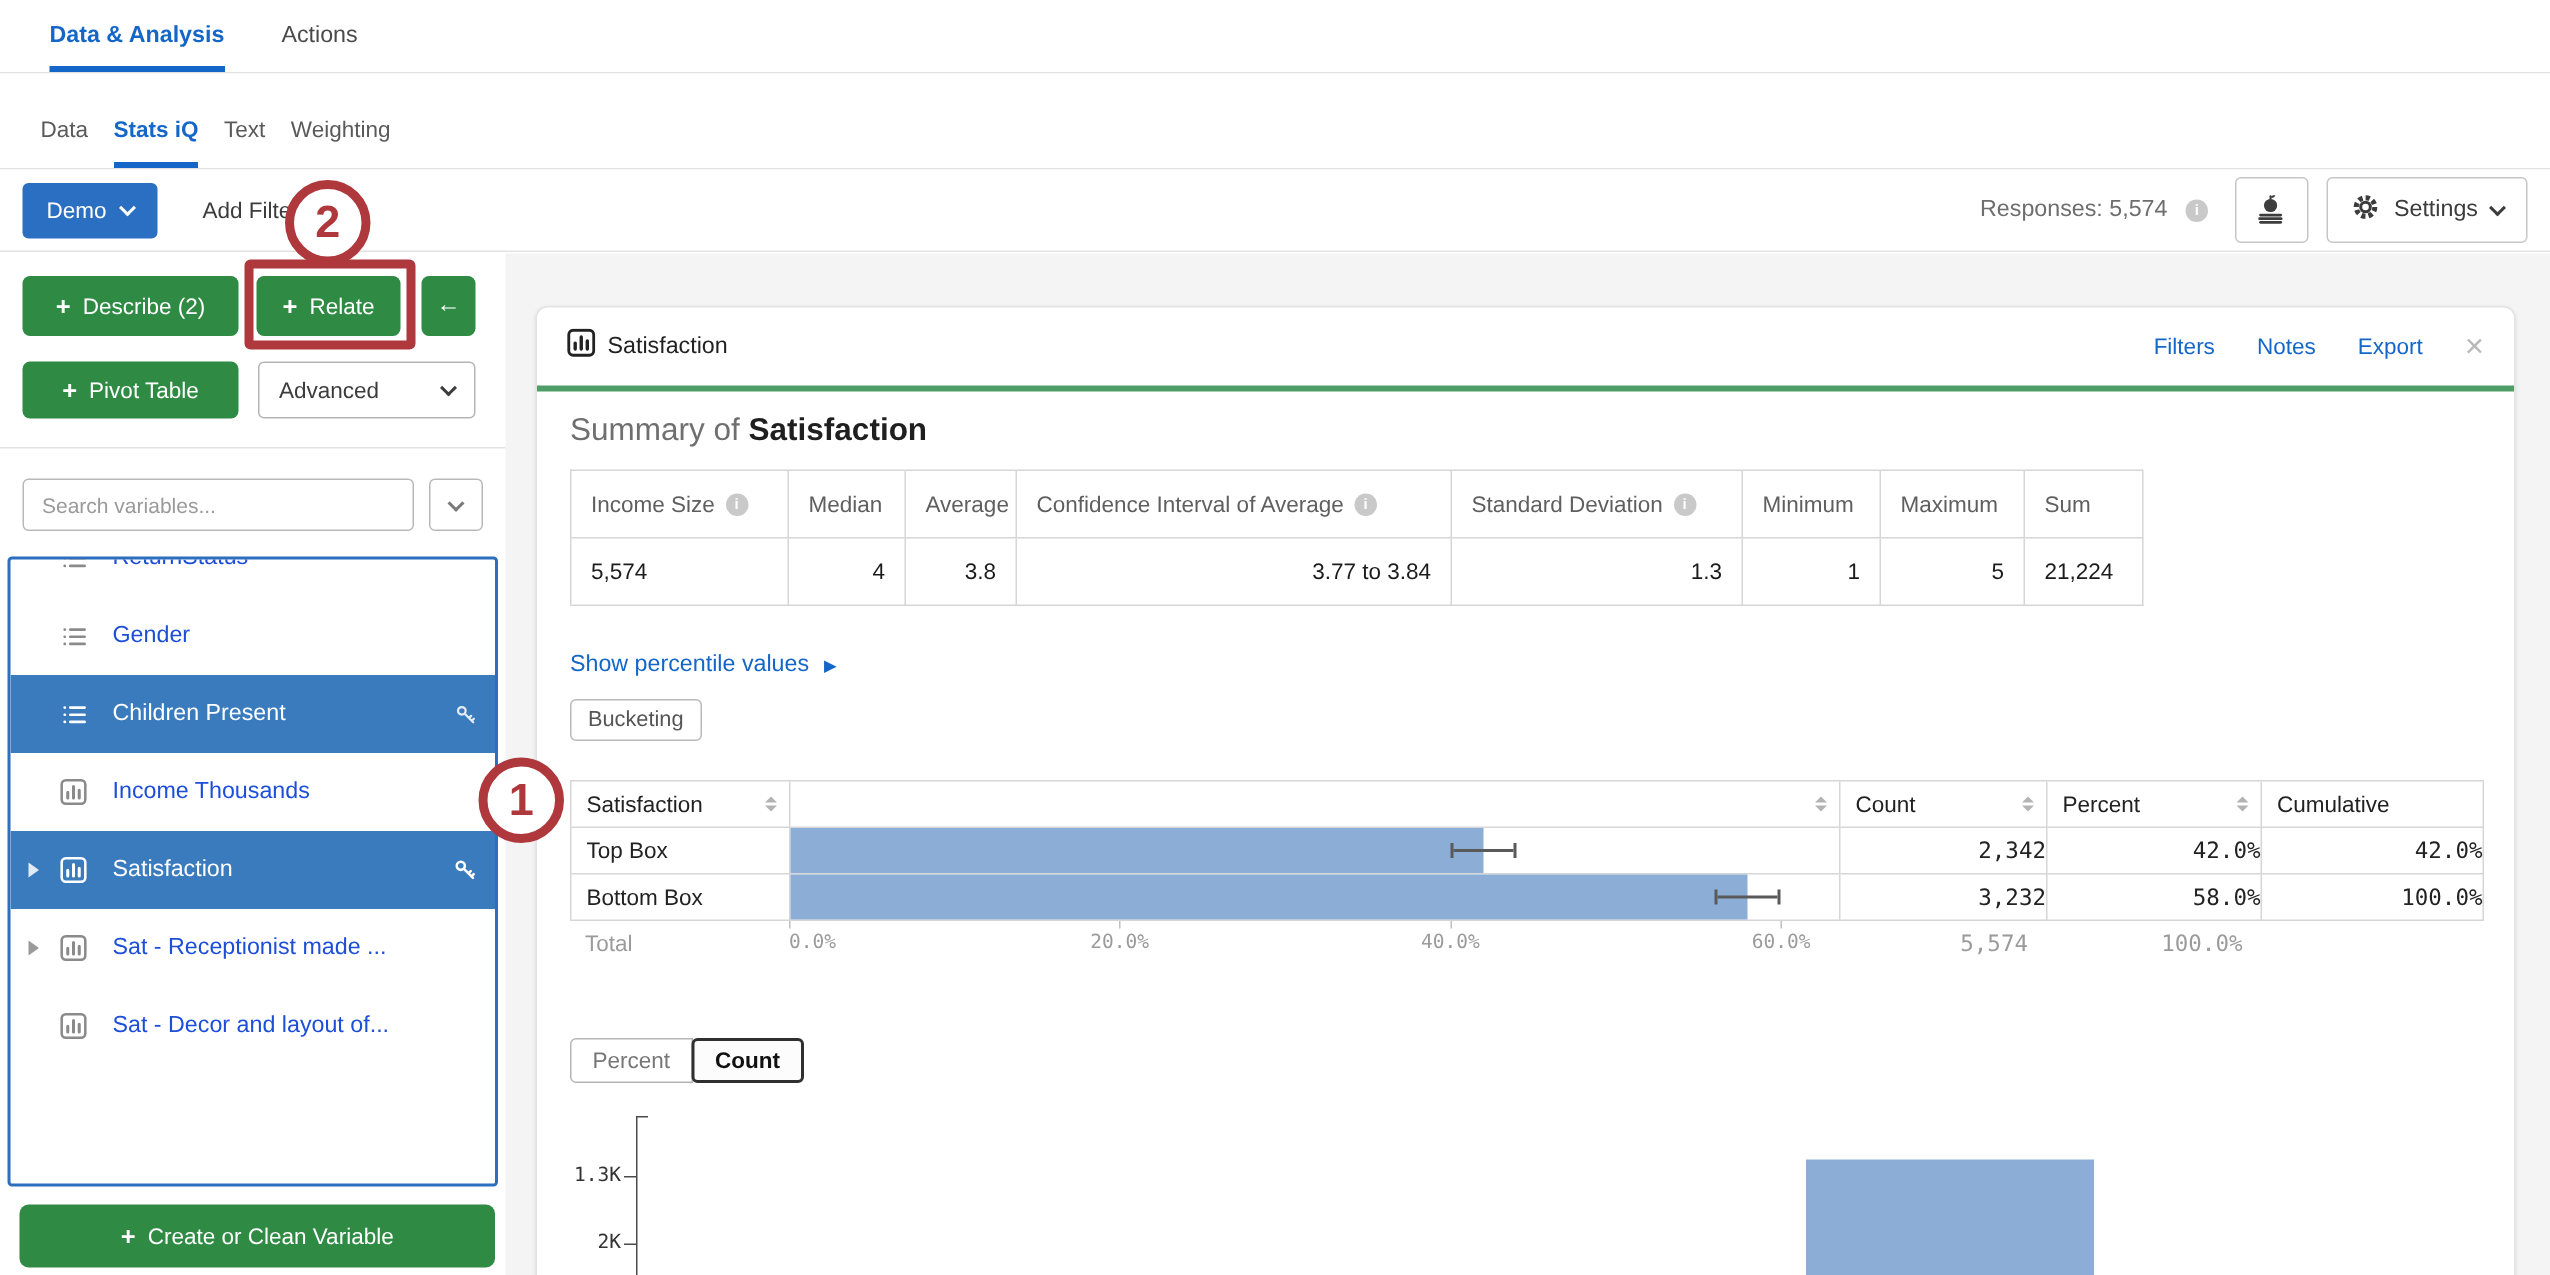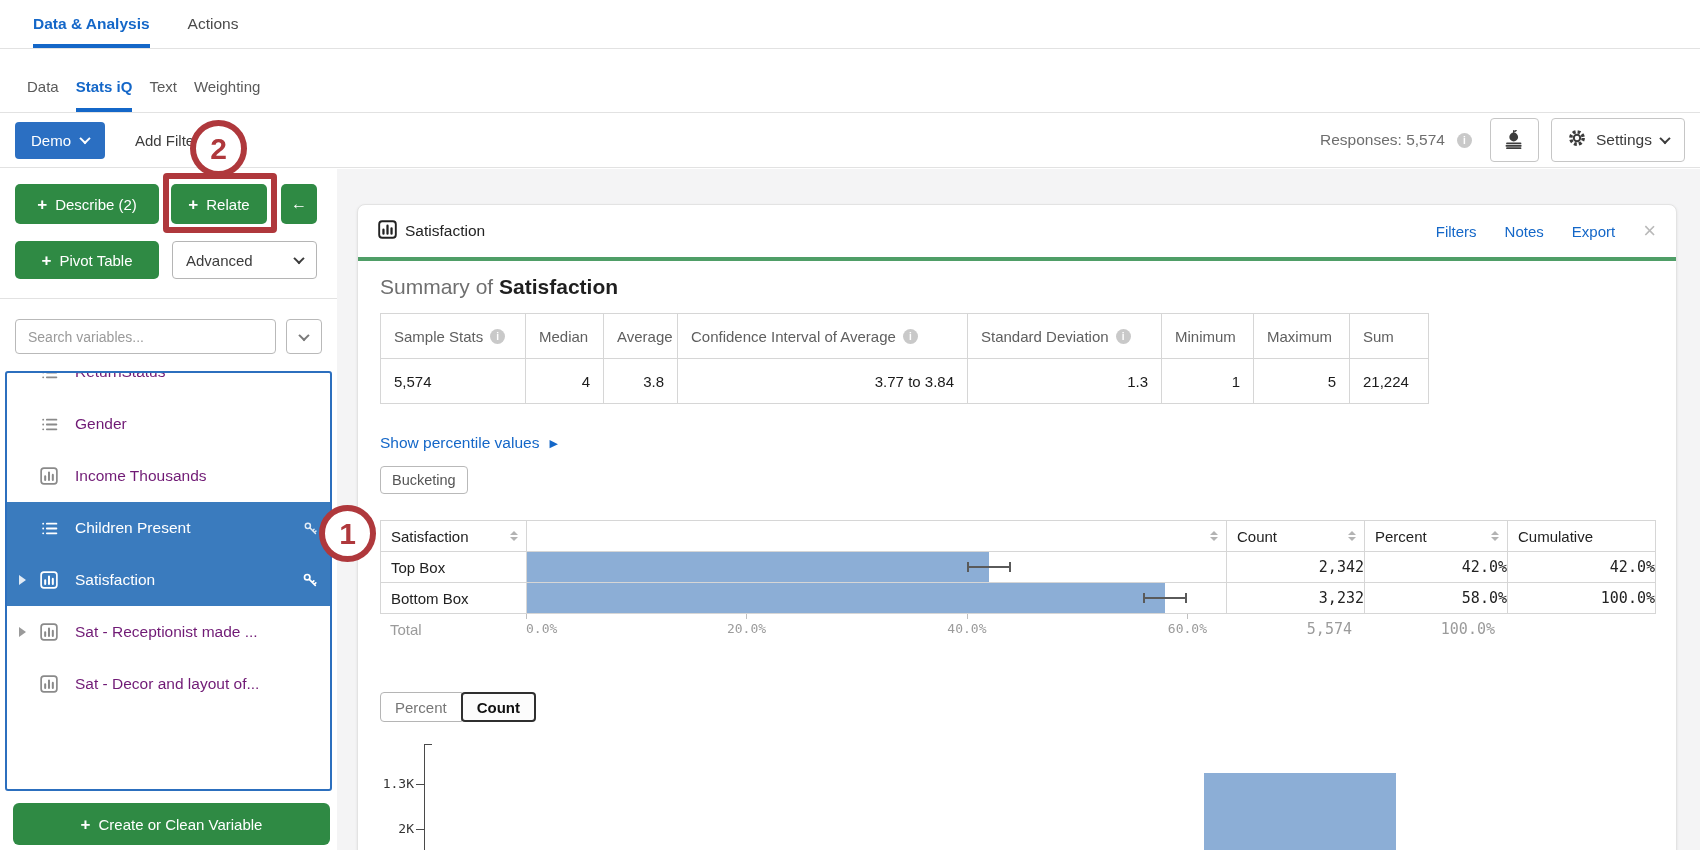--- a/index.html
+++ b/index.html
@@ -41,21 +41,21 @@
   .btn-pivot { width: 144px; height: 38px; }
   .btn-advanced { width: 145px; height: 38px; margin-left: 13px; background: #fff; border: 1px solid #b5b5b5; border-radius: 4px; color: #3c3c3c; font-size: 15px; display: inline-flex; align-items: center; justify-content: space-between; padding: 0 13px; font-family: inherit; cursor: pointer; }
   .plus { font-size: 17px; font-weight: bold; line-height: 1; }
   .sb-divider { height: 1px; background: #e2e2e2; margin: 19px -15px 0 -15px; }
   .search-row { display: flex; margin-top: 20px; gap: 10px; }
   .search-input { flex: 1; height: 35px; border: 1px solid #b9b9b9; border-radius: 4px; padding: 0 12px; font-size: 14px; color: #444; font-family: inherit; }
   .search-input::placeholder { color: #9a9a9a; }
   .btn-chev { width: 36px; height: 35px; background: #fff; border: 1px solid #b9b9b9; border-radius: 4px; color: #7a7a7a; display: flex; align-items: center; justify-content: center; cursor: pointer; }
 
   .var-panel { margin: 17px -10px 0 -10px; height: 420px; border: 2px solid #2c6fbe; border-radius: 3px; background: #fff; overflow: hidden; }
-  .var-row { height: 52px; display: flex; align-items: center; padding: 0 12px 0 0; cursor: pointer; color: #701a75; }
+  .var-row { height: 52px; display: flex; align-items: center; padding: 0 12px 0 0; cursor: pointer; color: #1d4ed8; }
   .var-row.clipped { margin-top: -27px; }
   .var-row.selected { background: #3a7bbe; color: #fff; }
   .var-caret { width: 30px; display: flex; justify-content: center; flex: none; }
   .caret-tri { width: 0; height: 0; border-left: 7px solid #9a9a9a; border-top: 5px solid transparent; border-bottom: 5px solid transparent; }
   .selected .caret-tri { border-left-color: rgba(255,255,255,.85); }
   .var-icon { width: 24px; display: flex; justify-content: center; color: #8a8a8a; flex: none; }
   .selected .var-icon { color: #fff; }
   .var-label { margin-left: 14px; font-size: 15.5px; white-space: nowrap; }
   .var-key { margin-left: auto; color: #fff; display: flex; }
 
@@ -239,46 +239,46 @@
           <span class="var-icon">
             <svg width="17" height="17" viewBox="0 0 16 16" stroke="currentColor" stroke-width="1.7" stroke-linecap="round" fill="none">
                 <path d="M2 3.5h.1M2 8h.1M2 12.5h.1"></path>
                 <path d="M5.5 3.5h9M5.5 8h9M5.5 12.5h9"></path>
               </svg>
           </span>
           <span class="var-label">Gender</span>
         </div>
 
 
-        <div class="var-row">
-          <span class="var-caret"></span>
-          <span class="var-icon">
-            <svg width="18" height="18" viewBox="0 0 16 16" fill="none" stroke="currentColor">
-                <rect x="1" y="1" width="14" height="14" rx="2.5" stroke-width="1.5"></rect>
-                <path d="M4.6 11.5V8.2M8 11.5V4.8M11.4 11.5V7" stroke-width="1.8" stroke-linecap="round"></path>
-              </svg>
-          </span>
-          <span class="var-label">Income Thousands</span>
-        </div>
-
         <div class="var-row selected">
           <span class="var-caret"></span>
           <span class="var-icon">
             <svg width="17" height="17" viewBox="0 0 16 16" stroke="currentColor" stroke-width="1.7" stroke-linecap="round" fill="none">
                 <path d="M2 3.5h.1M2 8h.1M2 12.5h.1"></path>
                 <path d="M5.5 3.5h9M5.5 8h9M5.5 12.5h9"></path>
               </svg>
           </span>
           <span class="var-label">Children Present</span>
           <span class="var-key" style="opacity:.85">
             <svg width="15" height="15" viewBox="0 0 16 16" fill="none" stroke="currentColor" stroke-width="1.6" stroke-linecap="round">
                 <circle cx="5.2" cy="5.2" r="2.7"></circle>
                 <path d="M7.3 7.3L13.3 13.3M10.3 10.3L11.8 8.8M12.3 12.3L13.8 10.8"></path>
               </svg>
           </span>
+        </div>
+
+        <div class="var-row">
+          <span class="var-caret"></span>
+          <span class="var-icon">
+            <svg width="18" height="18" viewBox="0 0 16 16" fill="none" stroke="currentColor">
+                <rect x="1" y="1" width="14" height="14" rx="2.5" stroke-width="1.5"></rect>
+                <path d="M4.6 11.5V8.2M8 11.5V4.8M11.4 11.5V7" stroke-width="1.8" stroke-linecap="round"></path>
+              </svg>
+          </span>
+          <span class="var-label">Income Thousands</span>
         </div>
 
         <div class="var-row selected">
           <span class="var-caret">
               <span class="caret-tri"></span>
             </span>
           <span class="var-icon">
             <svg width="18" height="18" viewBox="0 0 16 16" fill="none" stroke="currentColor">
                 <rect x="1" y="1" width="14" height="14" rx="2.5" stroke-width="1.5"></rect>
                 <path d="M4.6 11.5V8.2M8 11.5V4.8M11.4 11.5V7" stroke-width="1.8" stroke-linecap="round"></path>
@@ -347,21 +347,21 @@
         <div class="green-bar"></div>
 
         <div class="card-body">
           <h2 class="summary-title">
             <span>Summary of</span>
             <b>Satisfaction</b>
           </h2>
 
           <div class="sumtable">
             <div class="sc-h">
-                <span>Sample Stats</span>
+                <span>Income Size</span>
                 <span class="info-dot">i</span>
               </div>
             <div class="sc-h">
                 <span>Median</span>
               </div>
             <div class="sc-h">
                 <span>Average</span>
               </div>
             <div class="sc-h">
                 <span>Confidence Interval of Average</span>

